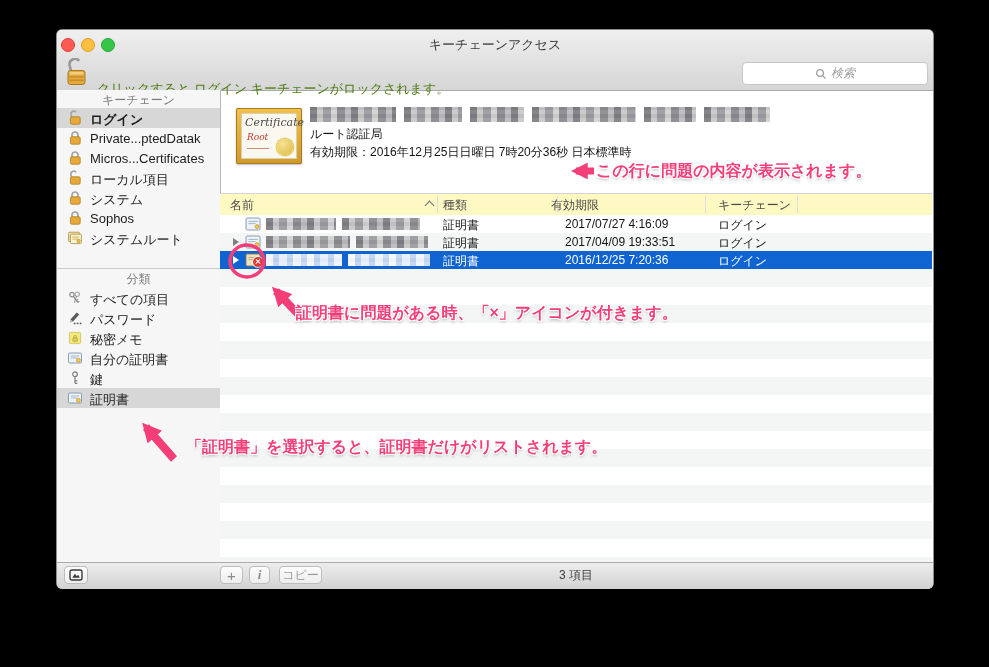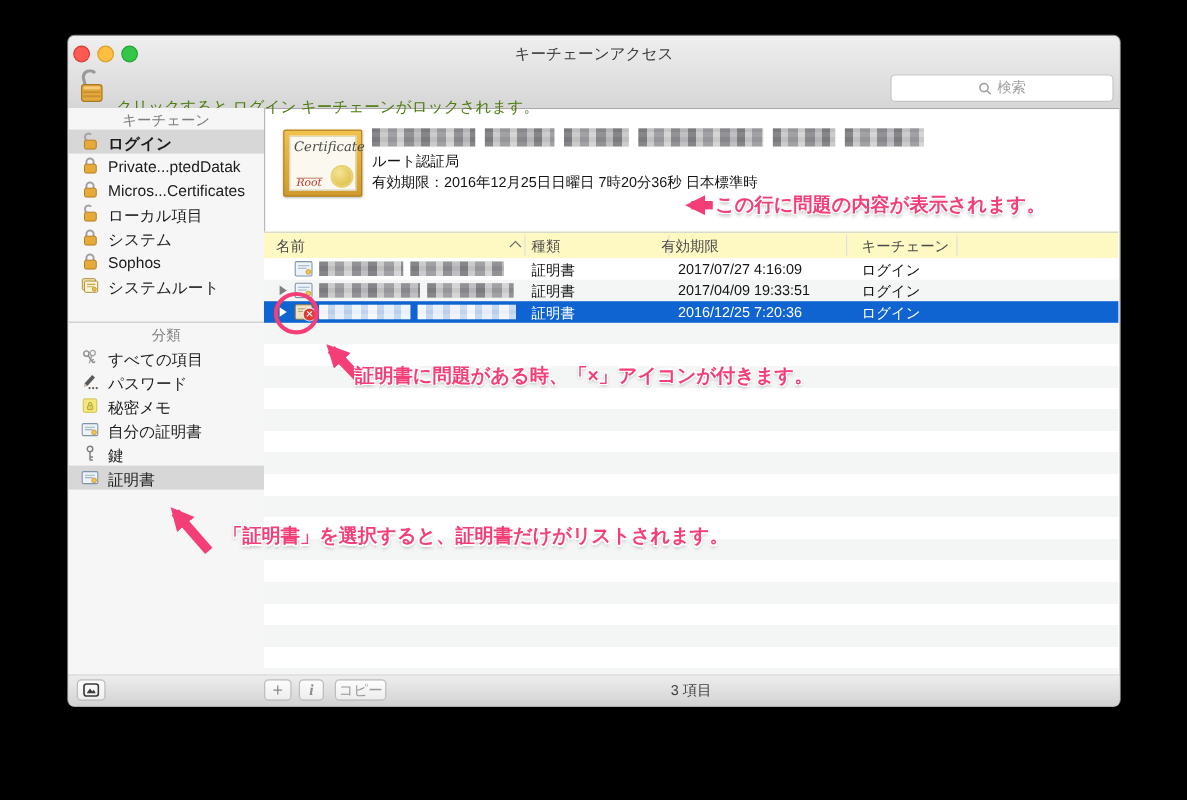--- a/index.html
+++ b/index.html
@@ -14,41 +14,41 @@
             background:linear-gradient(#efefef,#d6d6d6);border-bottom:1px solid #a9a9a9;}
   .tl{width:12px;height:12px;border-radius:50%;top:38px;}
   #tl-close{left:61px;background:#fc5a52;border:1px solid #dd3d36;}
   #tl-min{left:81px;background:#fdbe41;border:1px solid #de9f27;}
   #tl-zoom{left:101px;background:#35c649;border:1px solid #23a732;}
   #win-title{left:57px;top:36px;width:876px;text-align:center;font-size:13px;color:#3c3c3c;}
   #toolbar-lock{left:63px;top:58px;}
   #lock-msg{left:97px;top:80px;font-size:13px;color:#4d7c0f;}
   #search-field{left:742px;top:62px;width:184px;height:21px;background:#fff;border:1px solid #c6c6c6;
                 border-radius:4px;display:flex;align-items:center;justify-content:center;gap:4px;}
-  #search-field span{font-size:12px;color:#9e9e9e;}
+  #search-field span{font-size:12px;color:#9e9e9e;font-style:italic;}
 
   
   #sidebar{left:57px;top:90px;width:163px;height:472px;background:#f6f6f6;border-right:1px solid #b9b9b9;}
   .side-header{left:57px;width:163px;height:16px;text-align:center;font-size:12px;color:#7c7c7c;}
   .side-item{left:57px;width:163px;height:20px;}
   .side-item.sel{background:#d7d7d7;}
   .side-item .icon{position:absolute;left:10px;top:2px;width:16px;height:16px;}
   .side-item .lbl{position:absolute;left:33px;top:3px;font-size:13px;color:#1c1c1c;white-space:nowrap;}
   .side-item.bold .lbl{font-weight:bold;}
   #side-sep{left:57px;top:268px;width:163px;height:1px;background:#c9c9c9;}
 
   
   #cert-image{left:236px;top:108px;width:66px;height:56px;border-radius:2px;
               background:linear-gradient(#f2c14e,#cf9a2b);box-shadow:inset 0 0 0 1px #a87c1d, 0 1px 2px rgba(0,0,0,.25);}
   #cert-image .inner{position:absolute;left:5px;top:5px;right:5px;bottom:5px;background:#fbf8ef;
                      box-shadow:inset 0 0 0 1px #d8cfae;}
   #cert-image .t1{position:absolute;left:4px;top:3px;font-family:"DejaVu Serif","Liberation Serif",serif;
                   font-style:italic;font-size:11px;color:#4a4a4a;}
   #cert-image .t2{position:absolute;left:6px;top:19px;font-family:"DejaVu Serif","Liberation Serif",serif;
-                  font-style:italic;font-size:9px;color:#c03a30;margin-top:16px;}
+                  font-style:italic;font-size:9px;color:#c03a30;}
   #cert-image .squig{position:absolute;left:6px;top:32px;width:22px;height:3px;
                      border-bottom:1px solid #c9907e;}
   #cert-image .seal{position:absolute;right:4px;bottom:4px;width:16px;height:16px;border-radius:50%;
                     background:radial-gradient(circle at 35% 30%,#f6e396,#d9b93c);box-shadow:0 0 0 1.5px #e7cf6a;}
   .mosaic{height:15px;background-color:#c9c9c9;
      background-image:
        repeating-linear-gradient(90deg, rgba(70,70,78,.55) 0 7px, rgba(195,195,198,.5) 7px 13px,
          rgba(120,120,128,.55) 13px 21px, rgba(214,214,216,.5) 21px 27px,
          rgba(92,92,100,.55) 27px 35px, rgba(172,172,176,.5) 35px 41px),
        repeating-linear-gradient(0deg, rgba(255,255,255,.2) 0 4px, rgba(0,0,0,.07) 4px 8px);}

